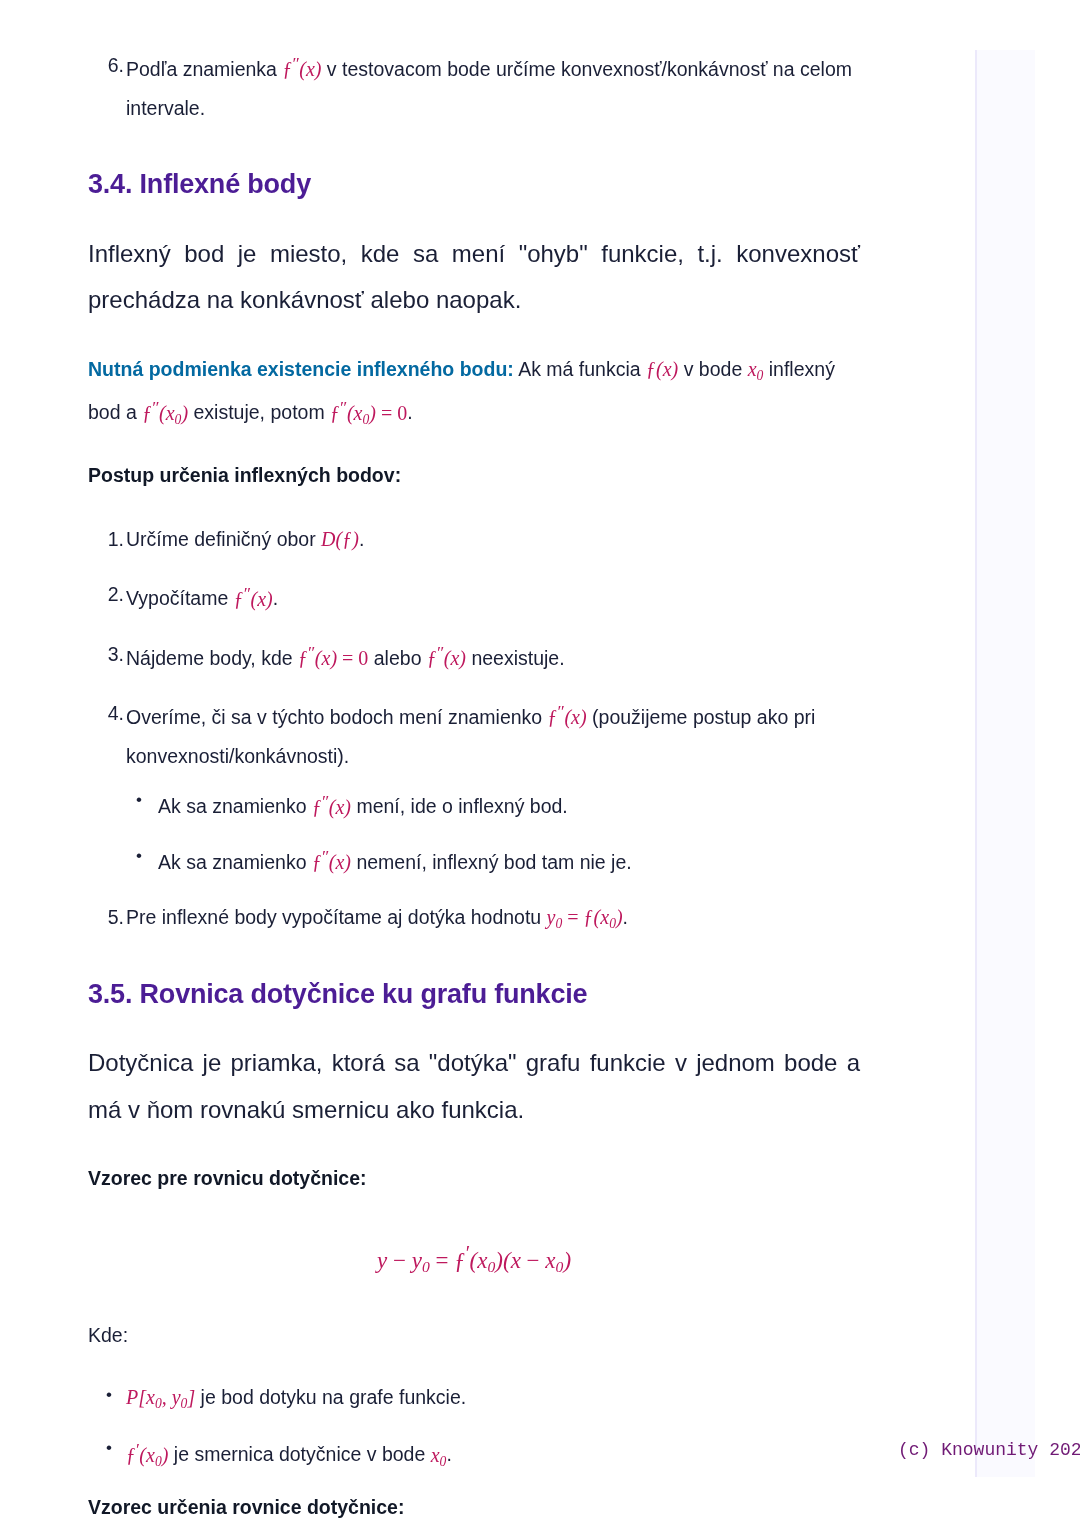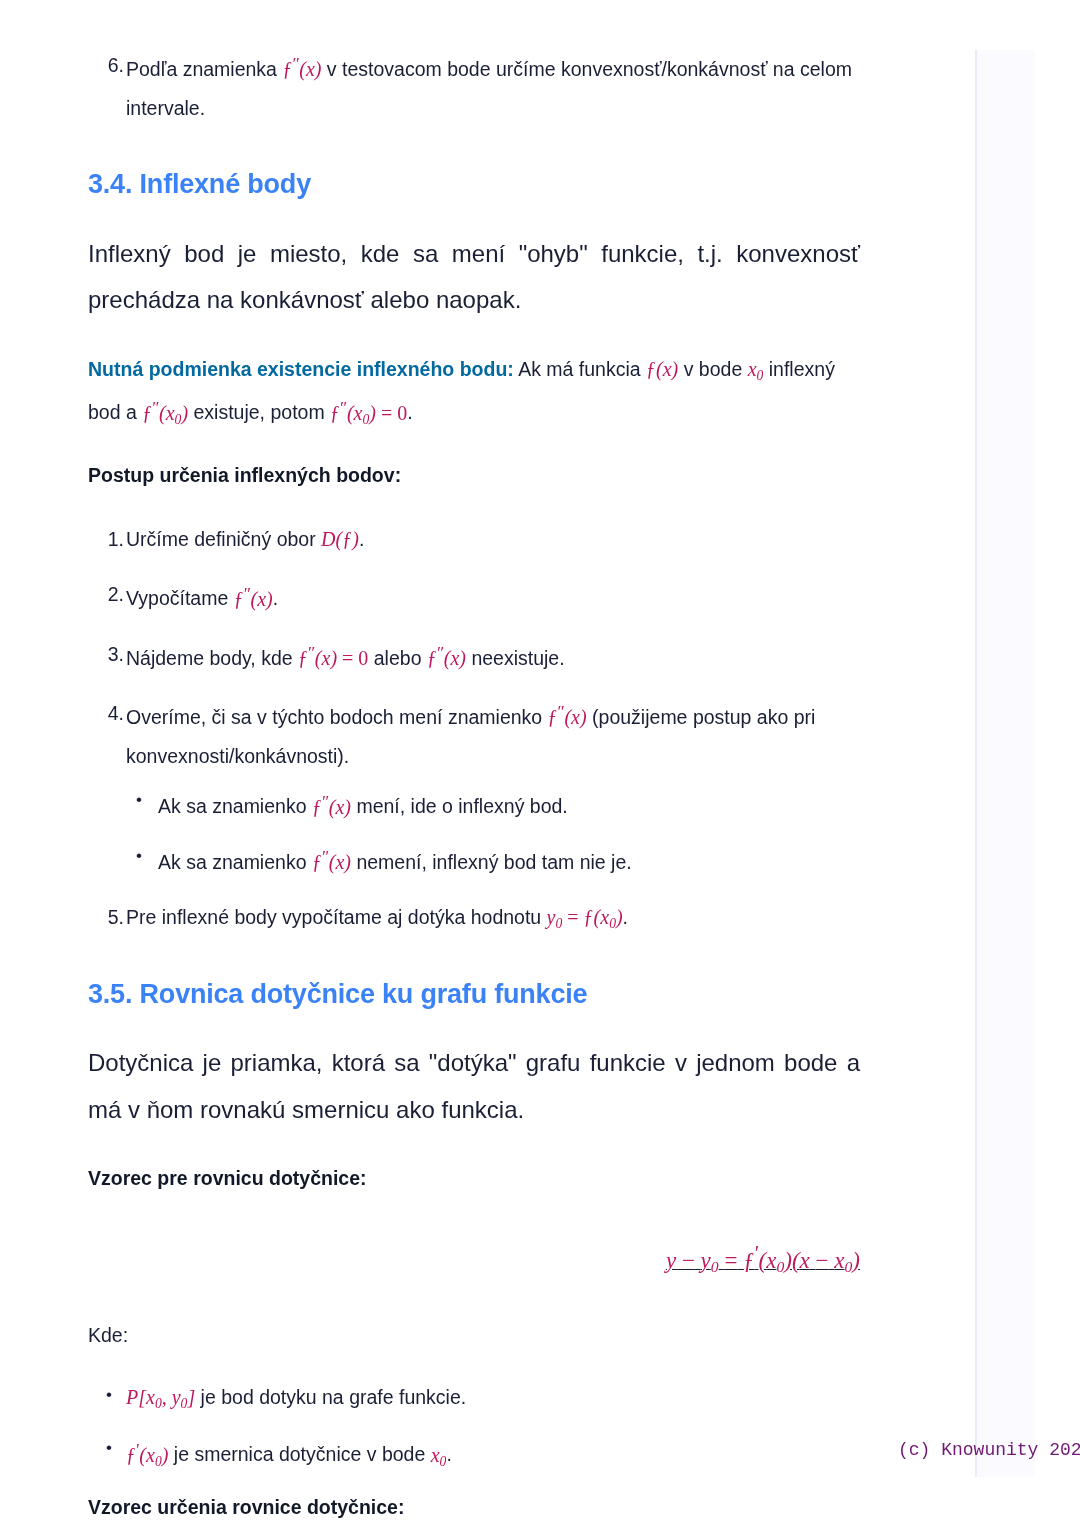--- a/index.html
+++ b/index.html
@@ -52,21 +52,21 @@
     font-size: 19.5px;
     line-height: 1.95;
     margin: 0 0 24px 0;
     color: #1a1f36;
   }
 
   h2.section-heading {
     font-size: 27px;
     font-weight: 700;
     line-height: 1.3;
-    color: #3b82f6;
+    color: #4c1d95;
     margin: 40px 0 28px 0;
     letter-spacing: -0.2px;
   }
 
   p.bold-label {
     font-size: 19.5px;
     line-height: 1.9;
     font-weight: 700;
     margin: 0 0 26px 0;
     color: #111827;
@@ -152,23 +152,22 @@
     vertical-align: -0.28em;
   }
   .math .prime {
     font-style: normal;
     font-size: 0.88em;
     vertical-align: 0.42em;
     letter-spacing: -0.5px;
   }
 
   .formula-block {
-    text-align: right;
+    text-align: center;
     margin: 44px 0 40px 0;
-    text-decoration: underline;
   }
   .formula-block .math { font-size: 23px; }
 
   
   .watermark {
     position: absolute;
     left: 898px;
     top: 1440px;
     font-size: 18px;
     color: #701a75;

